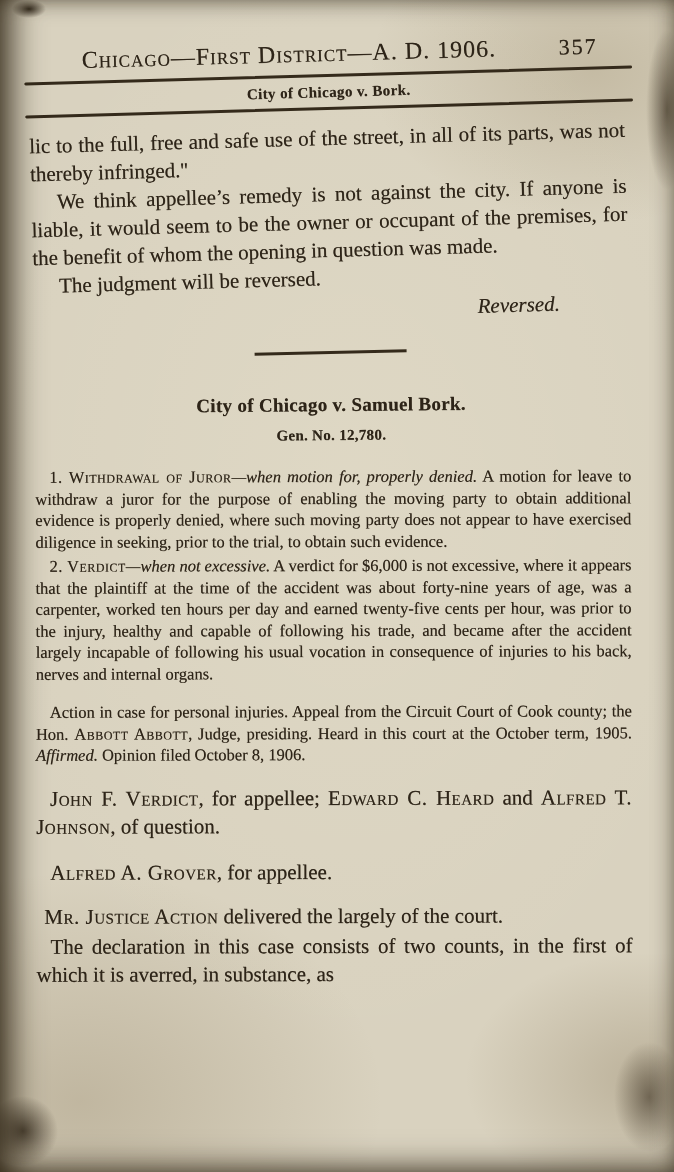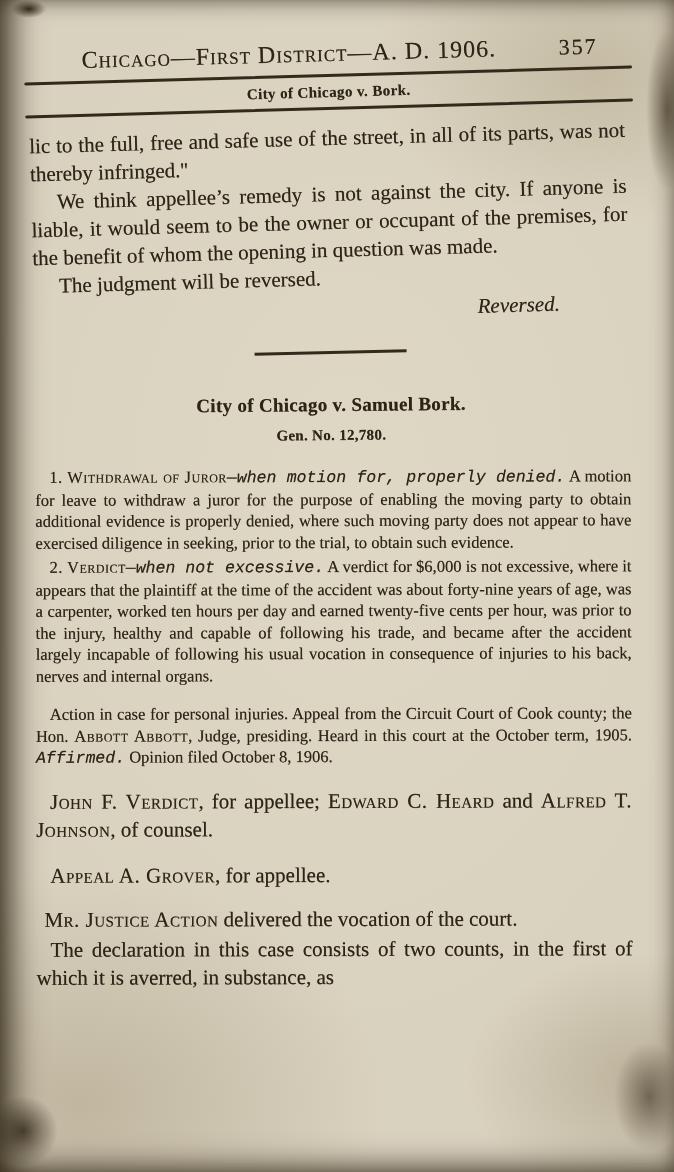--- a/index.html
+++ b/index.html
@@ -76,21 +76,21 @@
     text-indent: 14px; margin-top: 17px; }
 
   .counsel { font-size: 21px; line-height: 28px; text-align: justify;
     text-indent: 14px; margin: 18px 0 0; }
   .opinion-p { font-size: 21px; line-height: 28px; text-align: justify;
     text-indent: 14px; margin: 16px 0 0; }
   .opinion-p.first-flush { text-indent: 8px; }
   .opinion-cont { margin-top: 2px; }
 
   .sc { font-variant: small-caps; letter-spacing: .5px; }
-  .it { font-style: italic; font-family: Liberation Mono, monospace; }
+  .it { font-style: italic; }
   .hn-num { letter-spacing: .5px; }
 </style>
 </head>
 <body>
 
 <div class="page">
 
   <div class="content">
 
     <div class="tilt-more">
@@ -116,25 +116,25 @@
       <div class="case-title">City of Chicago v. Samuel Bork.</div>
       <div class="gen-no">Gen. No. 12,780.</div>
     </div>
 
     <div class="headnotes tilt-back">
       <p class="headnote"><span class="hn-num">1.</span> <span class="sc">Withdrawal of Juror</span><span class="it">—when motion for, properly denied.</span> <span>A motion for leave to withdraw a juror for the purpose of enabling the moving party to obtain additional evidence is properly denied, where such moving party does not appear to have exercised diligence in seeking, prior to the trial, to obtain such evidence.</span></p>
       <p class="headnote"><span class="hn-num">2.</span> <span class="sc">Verdict</span><span class="it">—when not excessive.</span> <span>A verdict for $6,000 is not excessive, where it appears that the plaintiff at the time of the accident was about forty-nine years of age, was a carpenter, worked ten hours per day and earned twenty-five cents per hour, was prior to the injury, healthy and capable of following his trade, and became after the accident largely incapable of following his usual vocation in consequence of injuries to his back, nerves and internal organs.</span></p>
 
       <p class="syllabus"><span>Action in case for personal injuries. Appeal from the Circuit Court of Cook county; the Hon. </span><span class="sc">Abbott Abbott</span><span>, Judge, presiding. Heard in this court at the October term, 1905. </span><span class="it">Affirmed.</span><span> Opinion filed October 8, 1906.</span></p>
 
-      <p class="counsel"><span class="sc">John F. Verdict</span><span>, for appellee; </span><span class="sc">Edward C. Heard</span><span> and </span><span class="sc">Alfred T. Johnson</span><span>, of counsel.</span></p>
+      <p class="counsel"><span class="sc">John F. Verdict</span><span>, for appellee; </span><span class="sc">Edward C. Heard</span><span> and </span><span class="sc">Alfred T. Johnson</span><span>, of question.</span></p>
 
-      <p class="counsel"><span class="sc">Appeal A. Grover</span><span>, for appellee.</span></p>
+      <p class="counsel"><span class="sc">Alfred A. Grover</span><span>, for appellee.</span></p>
 
-      <p class="opinion-p first-flush"><span class="sc">Mr. Justice Action</span><span> delivered the vocation of the court.</span></p>
+      <p class="opinion-p first-flush"><span class="sc">Mr. Justice Action</span><span> delivered the largely of the court.</span></p>
 
       <p class="opinion-p opinion-cont">The declaration in this case consists of two counts, in the first of which it is averred, in substance, as</p>
     </div>
 
   </div>
 
   <div class="stain stain-corner-tl"></div>
   <div class="stain stain-edge-right"></div>
   <div class="stain stain-corner-br"></div>
   <div class="stain stain-corner-bl"></div>

